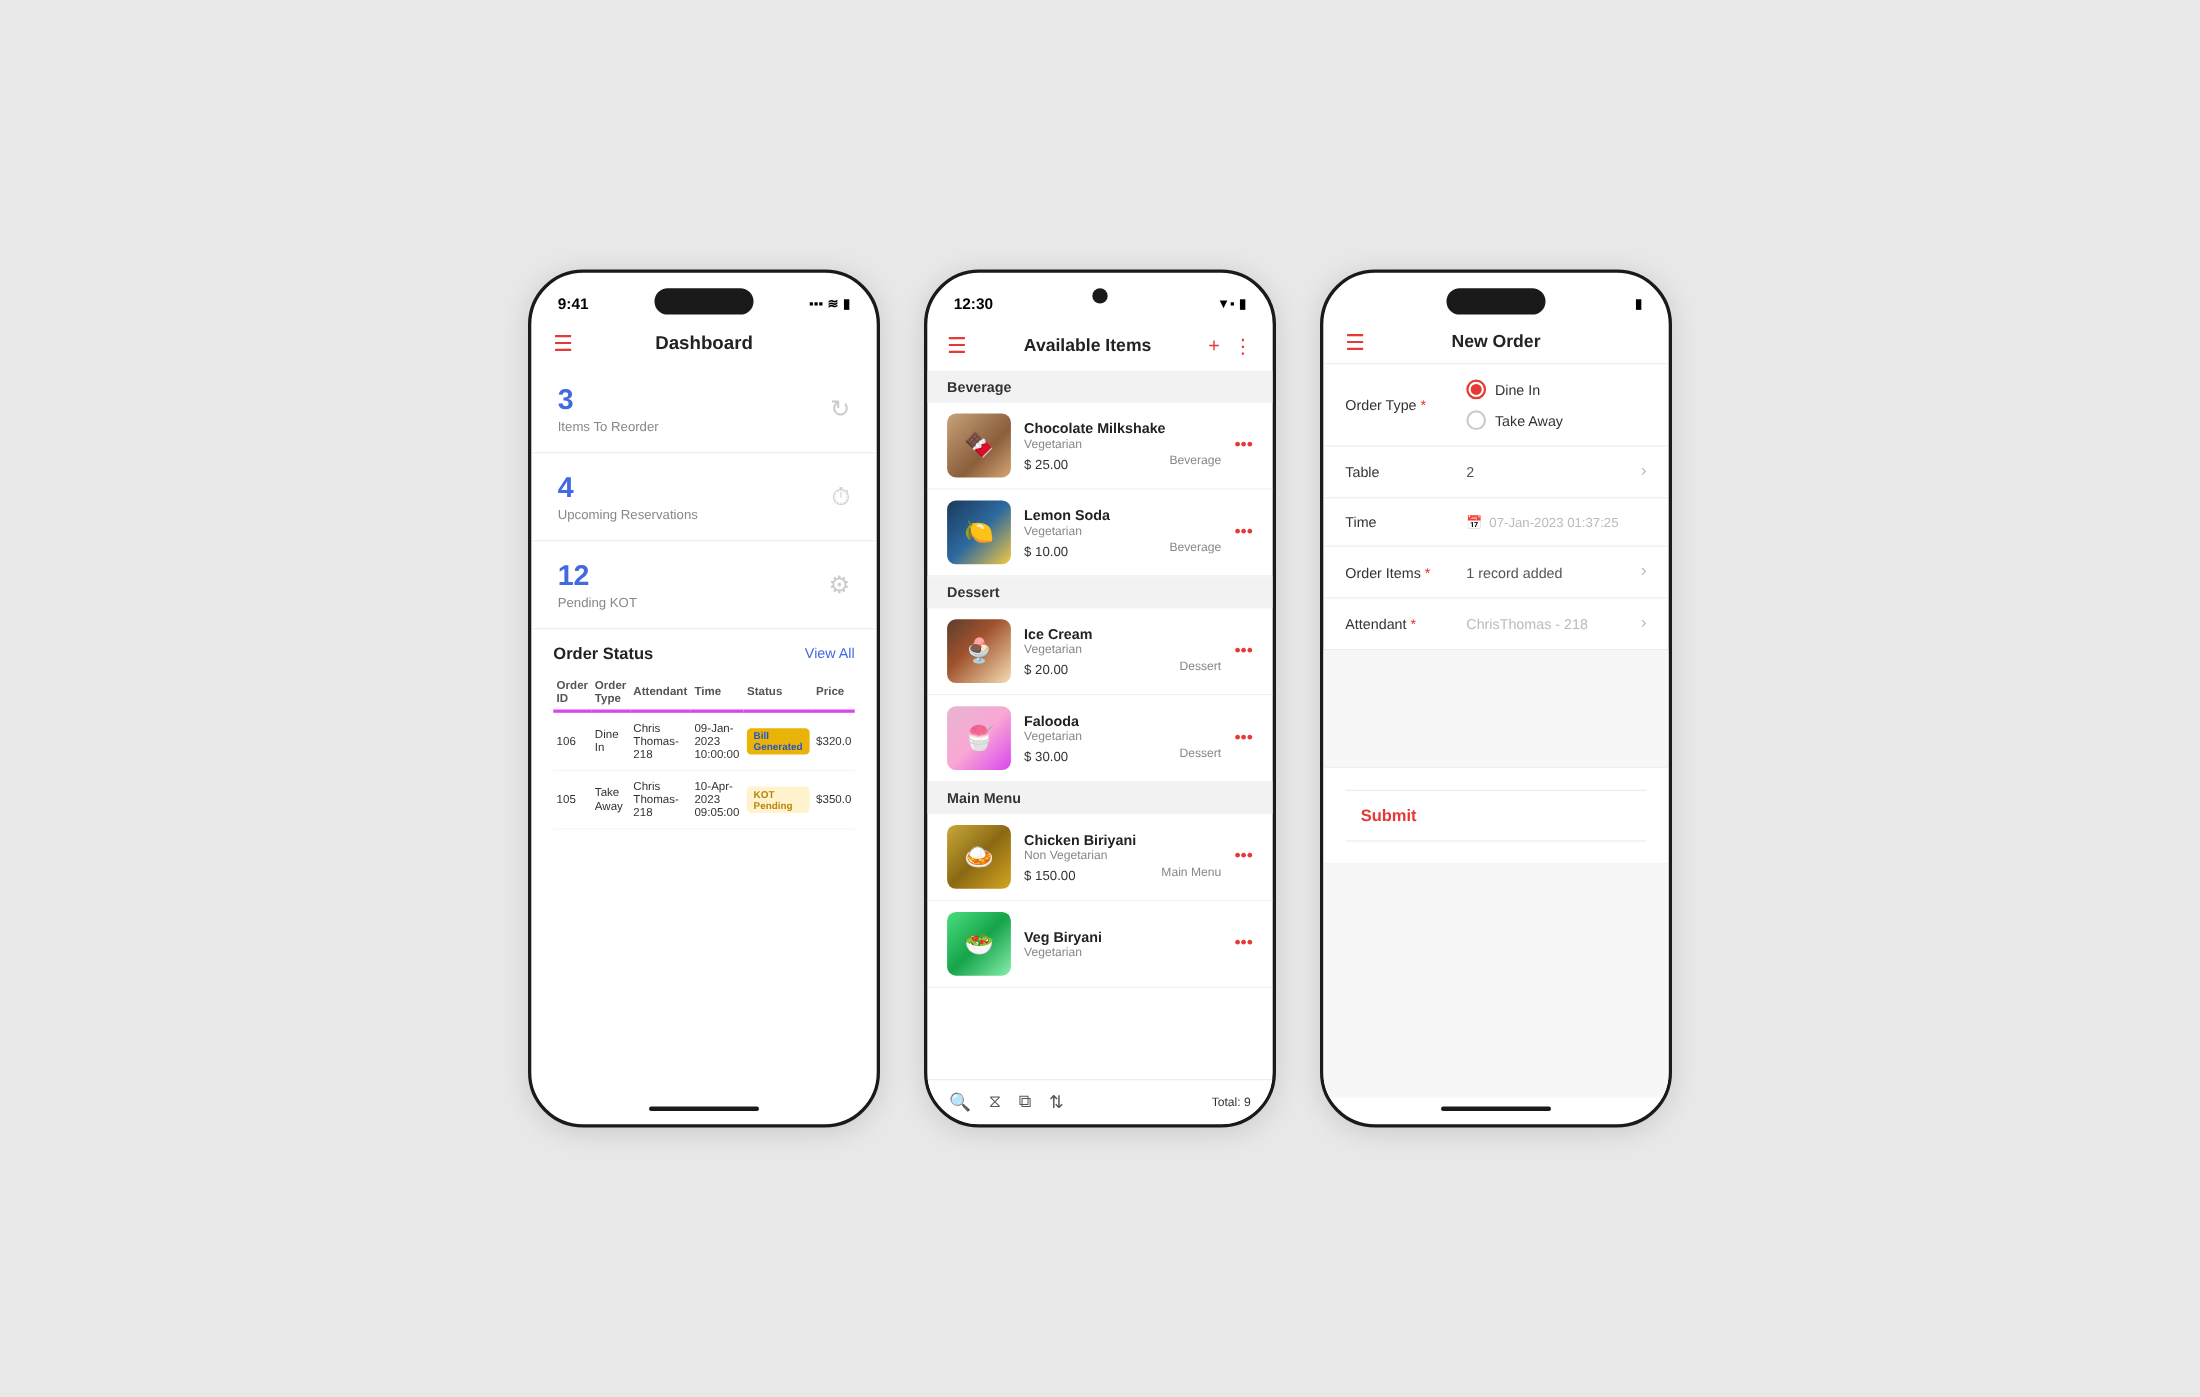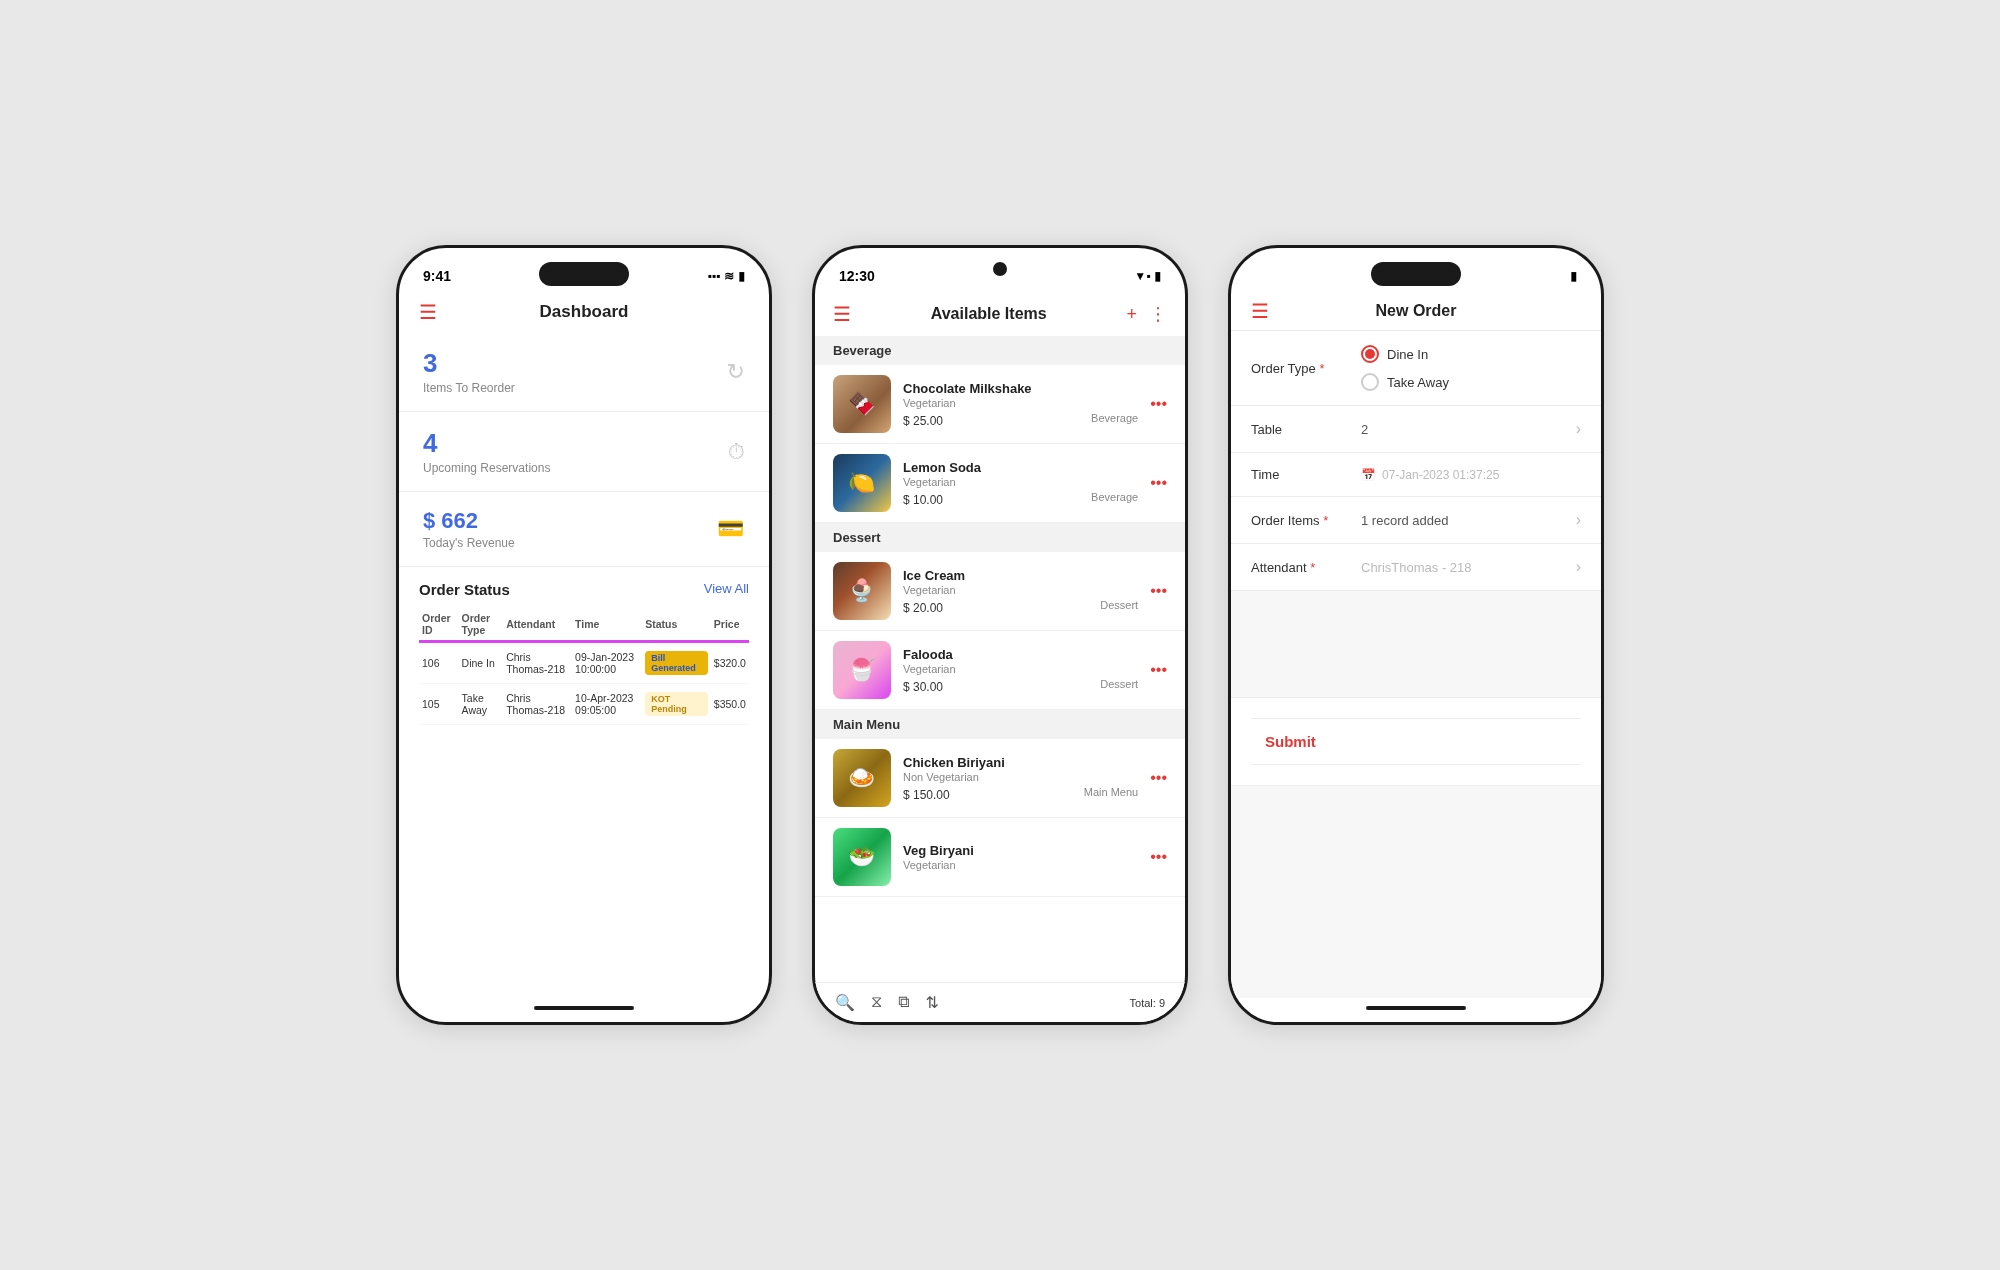--- a/index.html
+++ b/index.html
@@ -15,21 +15,21 @@
     .phones-container {
       display: flex;
       gap: 40px;
       align-items: flex-start;
       justify-content: center;
     }
     .phone {
       background: #fff;
       border-radius: 50px;
       border: 3px solid #1a1a1a;
-      width: 376px;
+      width: 320px;
       min-height: 780px;
       position: relative;
       box-shadow: 0 4px 24px rgba(0,0,0,0.13);
       overflow: hidden;
       display: flex;
       flex-direction: column;
     }
     
     .phone-notch {
       position: absolute;
@@ -318,24 +318,24 @@
       </div>
       <div class="stat-card">
         <div>
           <div class="stat-number">4</div>
           <div class="stat-label">Upcoming Reservations</div>
         </div>
         <span class="stat-icon">⏱</span>
       </div>
       <div class="stat-card">
         <div>
-          <div class="stat-number money">$ 662</div>
-          <div class="stat-label">Today's Revenue</div>
-        </div>
-        <span class="stat-icon">💳</span>
+          <div class="stat-number">12</div>
+          <div class="stat-label">Pending KOT</div>
+        </div>
+        <span class="stat-icon">⚙</span>
       </div>
 
       <div class="order-status-section">
         <div class="order-status-header">
           <span class="os-title">Order Status</span>
           <a class="view-all" href="#">View All</a>
         </div>
         <table class="order-table">
           <thead>
             <tr>

